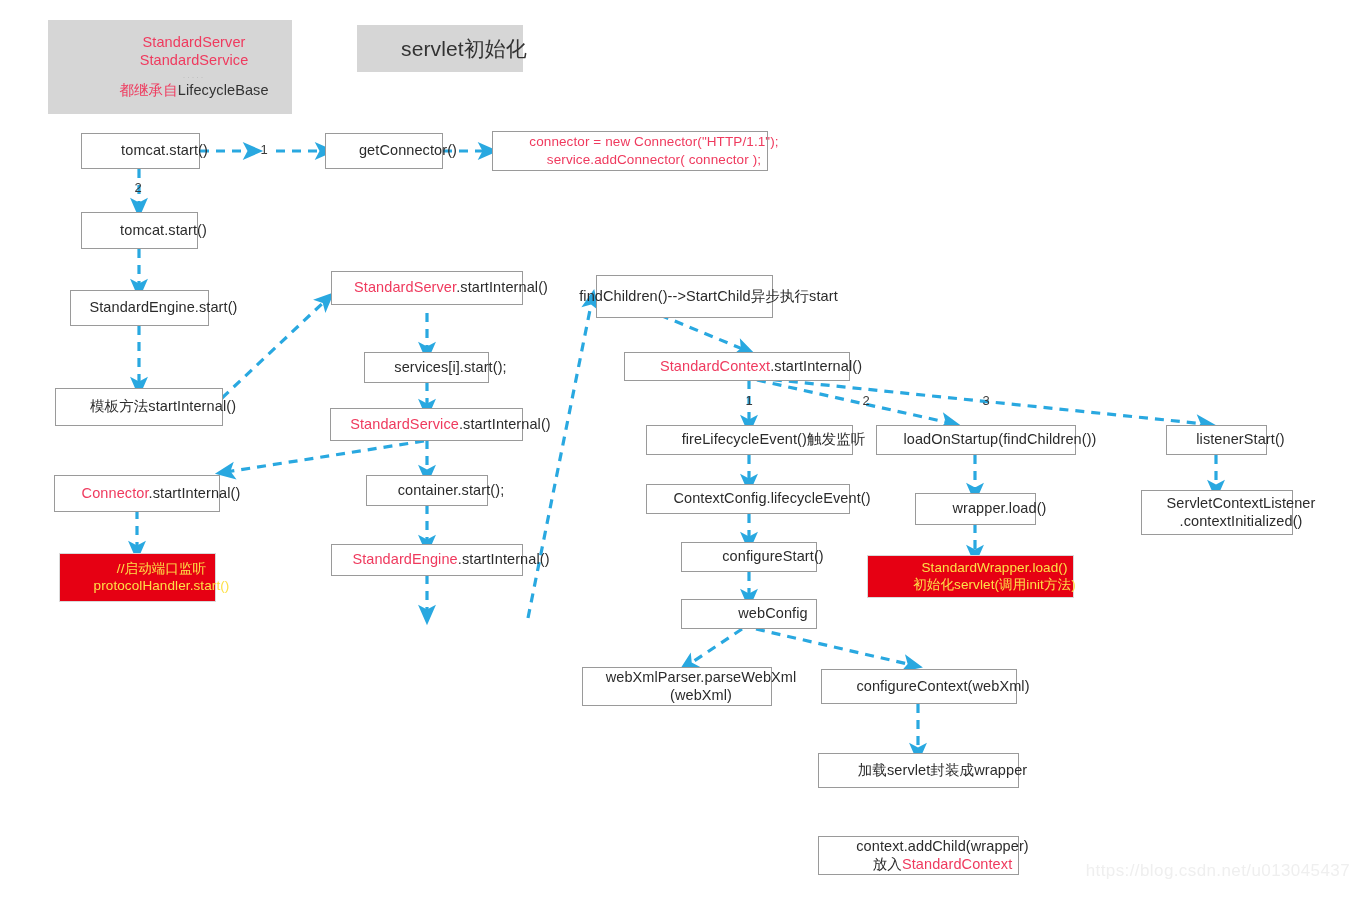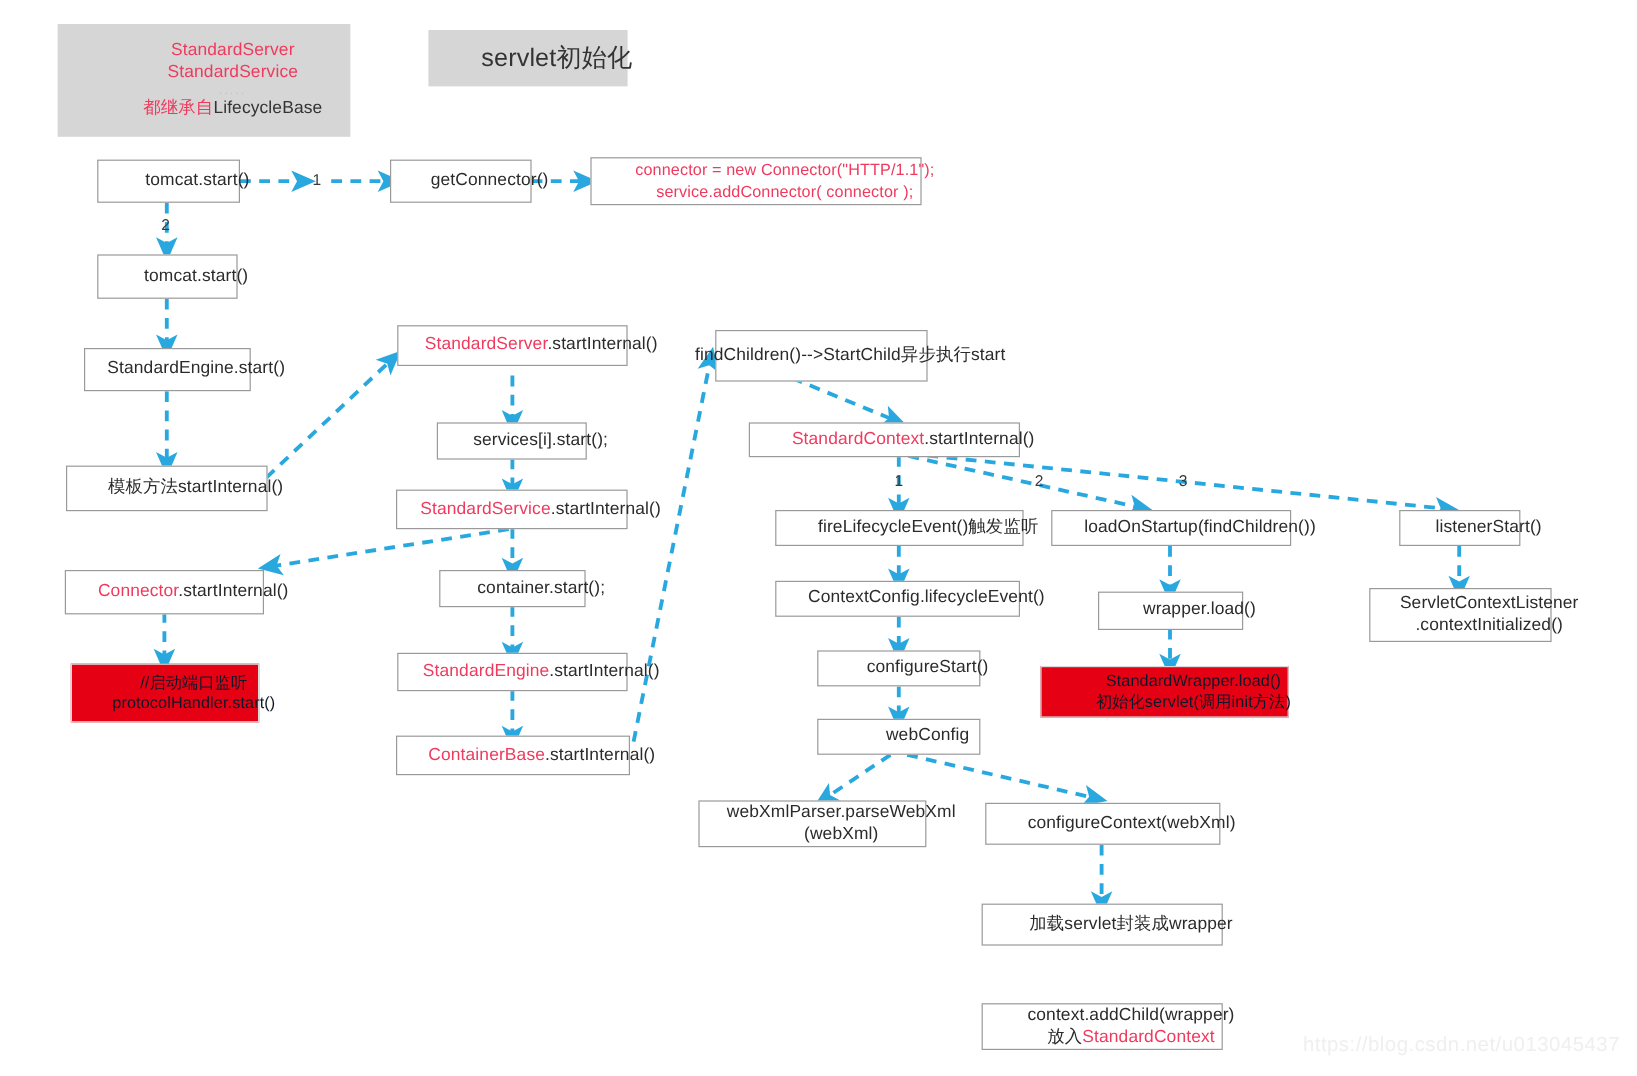--- a/index.html
+++ b/index.html
@@ -24,21 +24,21 @@
     line-height:1.22;
     display:flex;
     align-items:center;
     justify-content:center;
     text-align:center;
     white-space:pre;
     letter-spacing:0.1px;
     padding-left:48px;
   }
   .node.gray{background:#d6d6d6;border:none;color:#333;}
-  .node.red{background:#e60013;border:1px solid #d9d9d9;color:#0f172a;}
+  .node.red{background:#e60013;border:1px solid #d9d9d9;color:#fde047;}
   .node.codebox{color:#ef3a5e;font-size:13.5px;line-height:1.3;}
   .em{color:#ef3a5e;}
   .gray .em{color:#ef3a5e;}
 
   .edge-label{
     position:absolute;
     font-size:13px;
     color:#3a3a3a;
     background:transparent;
     text-align:center;
@@ -187,23 +187,20 @@
   </div>
 
   <div class="node" style="left:366px;top:475px;width:122px;height:31px;">
     <span>container.start();</span>
   </div>
 
   <div class="node" style="left:331px;top:544px;width:192px;height:32px;">
     <span><span class="em">StandardEngine</span><span>.startInternal()</span></span>
   </div>
 
-  <div class="node" style="left:330px;top:613px;width:195px;height:33px;">
-    <span><span class="em">ContainerBase</span><span>.startInternal()</span></span>
-  </div>
 
   <div class="node" style="left:596px;top:275px;width:177px;height:43px;flex-direction:row;">
     <span class="gl">findChildren()--&gt;StartChild</span>
     <span class="gl">异步执行start</span>
   </div>
 
   <div class="node" style="left:624px;top:352px;width:226px;height:29px;">
     <span><span class="em">StandardContext</span><span>.startInternal()</span></span>
   </div>
 

